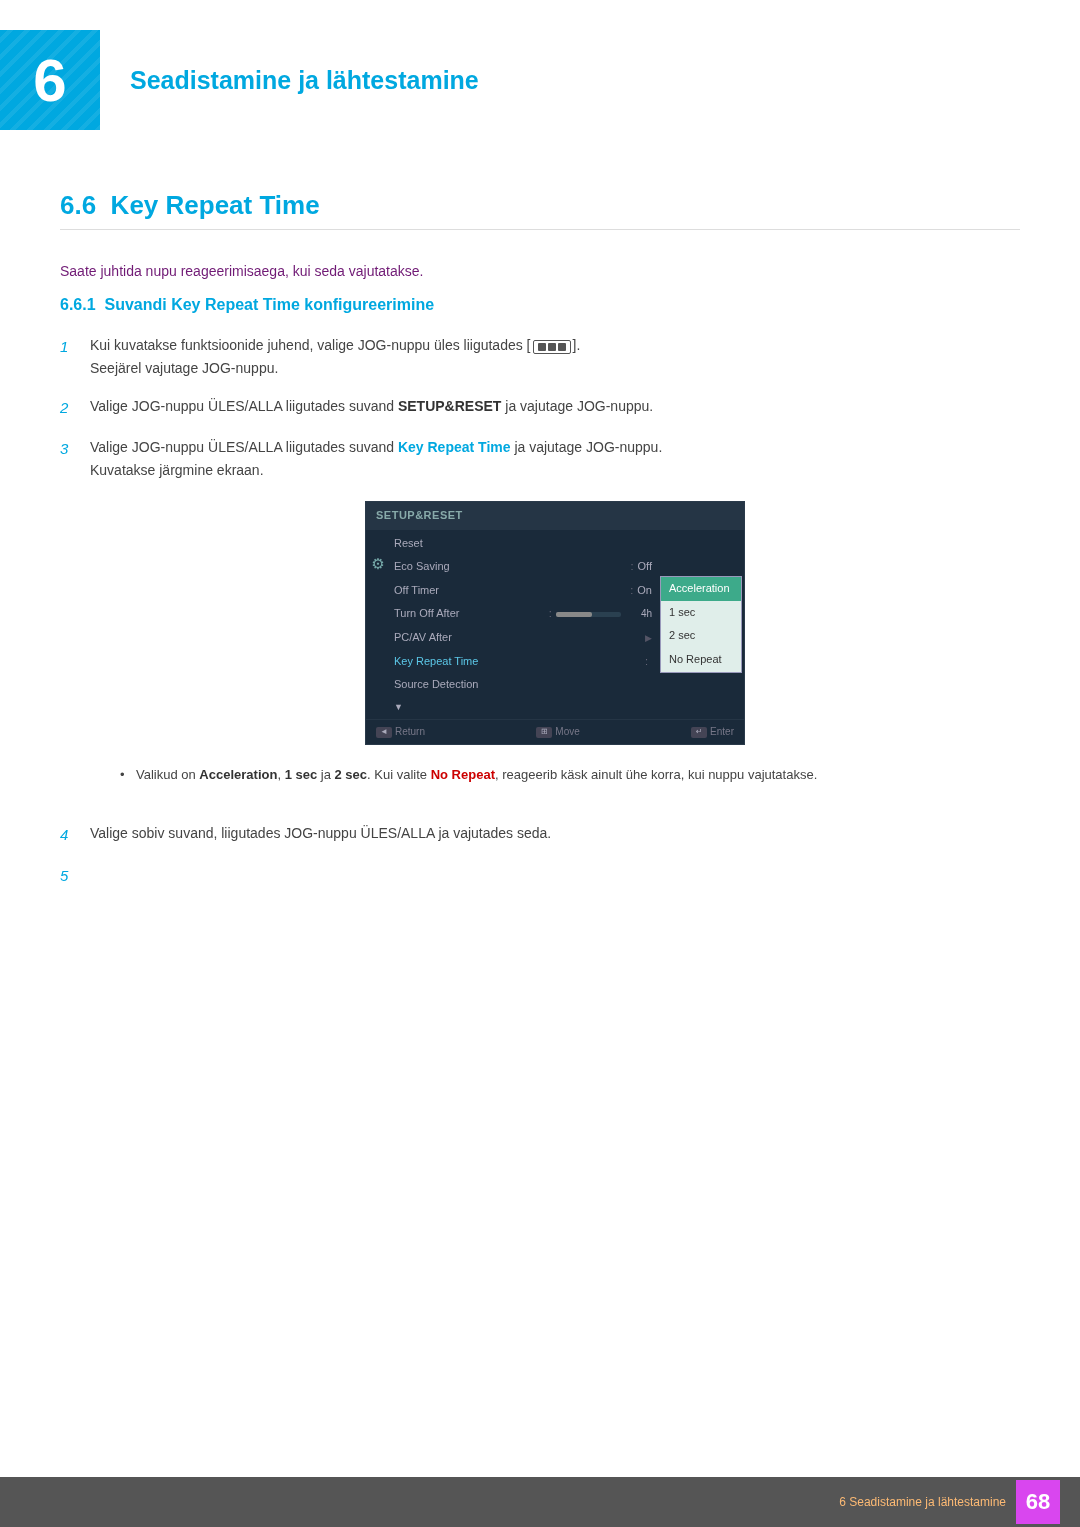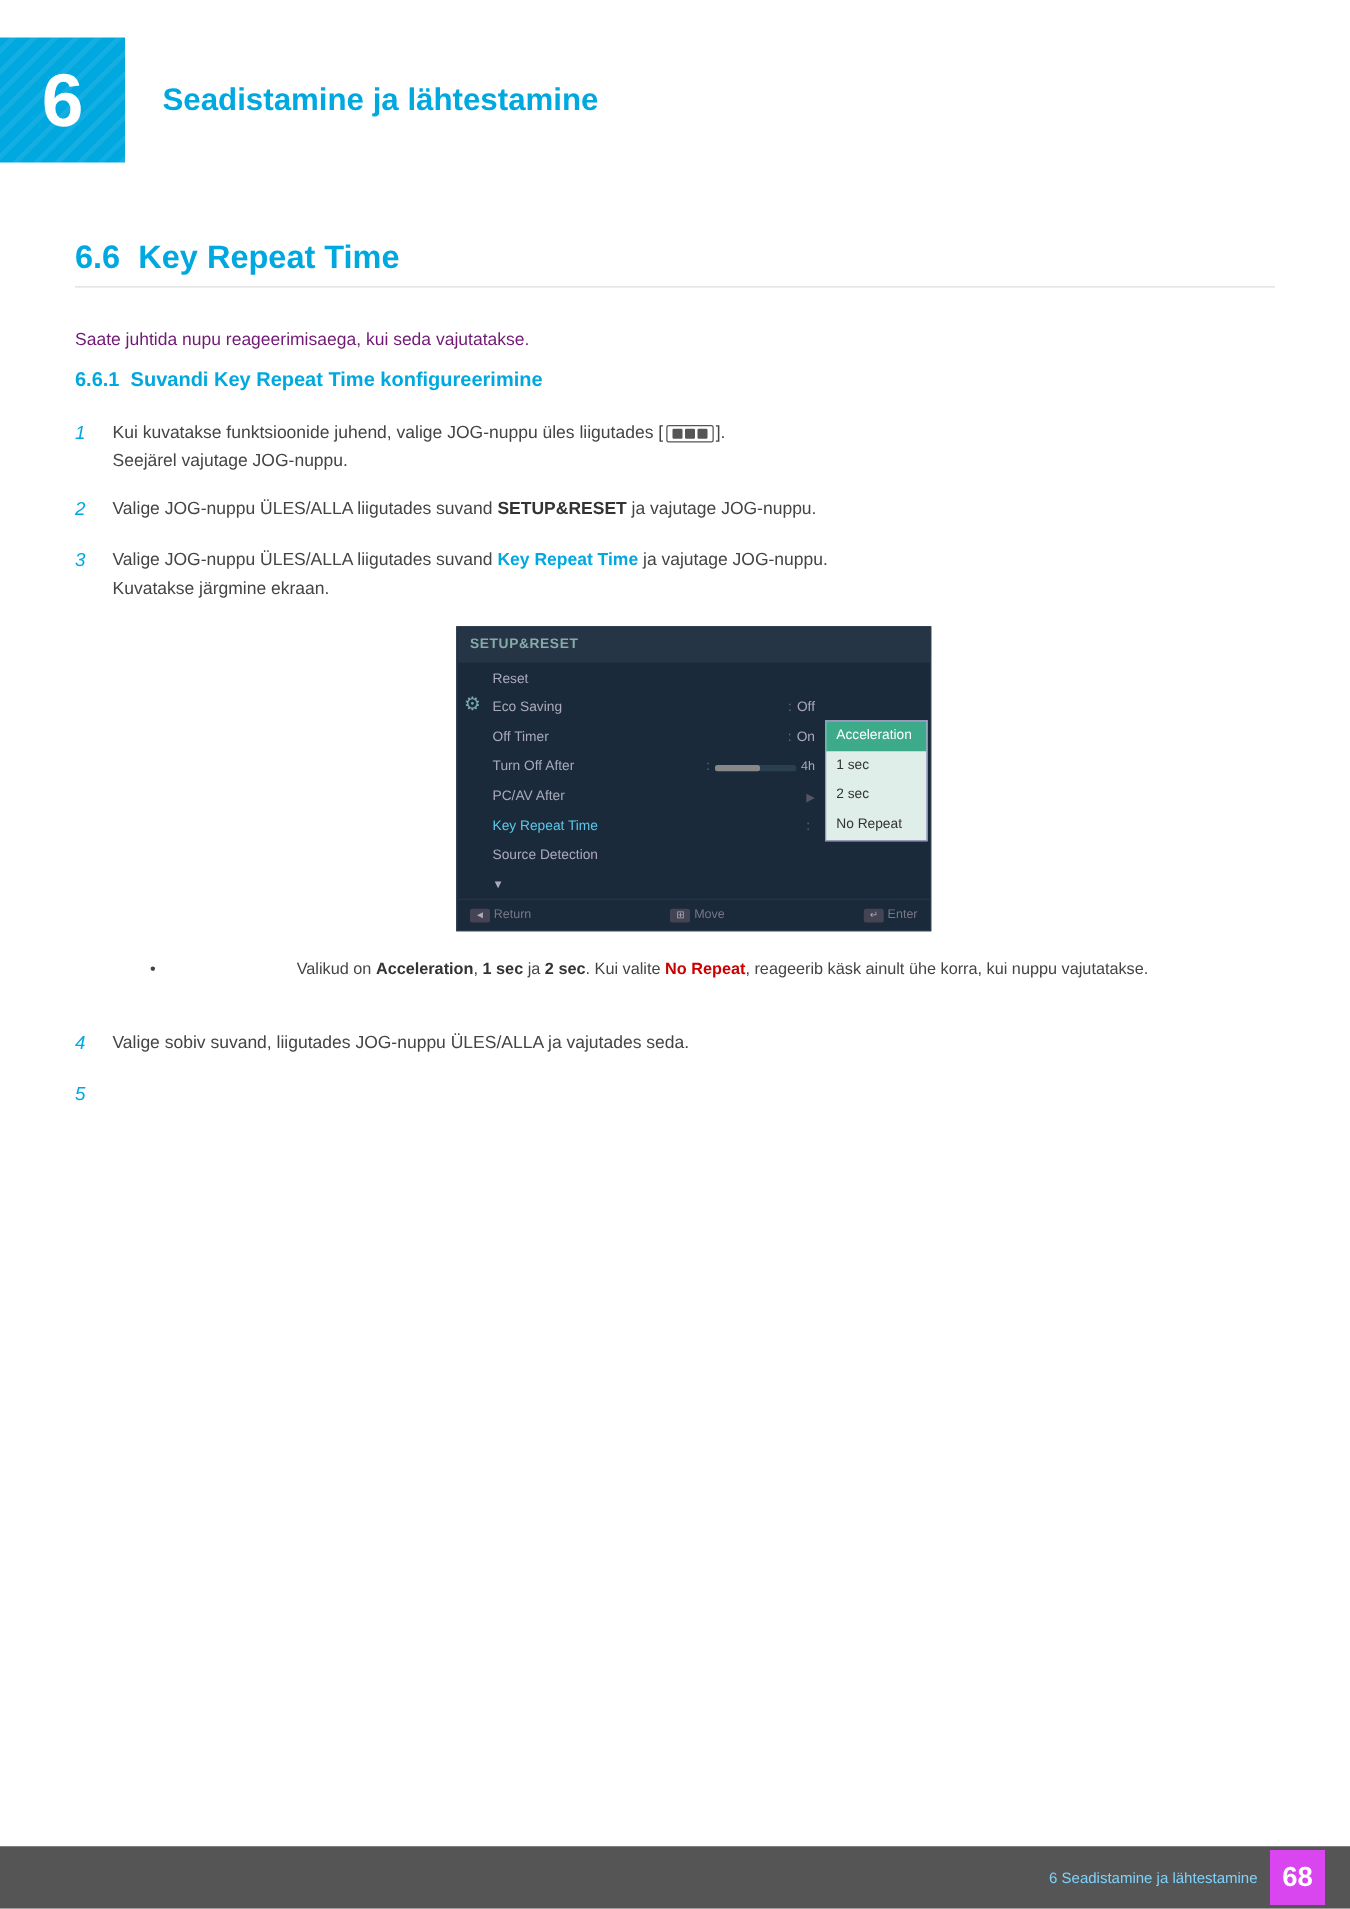--- a/index.html
+++ b/index.html
@@ -169,21 +169,20 @@
       list-style: none;
     }
 
     .bullet-list li {
       position: relative;
       padding-left: 16px;
       font-size: 13px;
       color: #444;
       line-height: 1.6;
       margin-bottom: 20px;
-      text-align: center;
     }
 
     .bullet-list li::before {
       content: '•';
       position: absolute;
       left: 0;
       color: #444;
     }
 
     
@@ -194,21 +193,21 @@
       right: 0;
       height: 50px;
       background: #555;
       display: flex;
       align-items: center;
       justify-content: flex-end;
       padding-right: 20px;
     }
 
     .footer-chapter-label {
-      color: #7dd3fc;
+      color: #fdba74;
       font-size: 12px;
       margin-right: 10px;
     }
 
     .footer-page-number {
       background: #d946ef;
       color: #fff;
       width: 44px;
       height: 44px;
       display: flex;
@@ -398,21 +397,21 @@
                   <span class="sw-val">On</span>
                 </div>
 
                 <div class="sw-item">
                   <span class="sw-lbl">Turn Off After</span>
                   <span class="sw-sep">:</span>
                   <span class="sw-barwrap">
                     <span class="sw-bar">
                         <span class="sw-barfill"></span>
                       </span>
-                    <span style="font-size:10px;color:#aab;">4h</span>
+                    <span style="font-size:10px;color:#aab;margin-left:16px;">4h</span>
                   </span>
                 </div>
 
                 <div class="sw-item">
                   <span class="sw-lbl">PC/AV After</span>
                   <span class="sw-arrow">▶</span>
                 </div>
 
                 <div class="sw-item sw-teal">
                   <span class="sw-lbl">Key Repeat Time</span>

